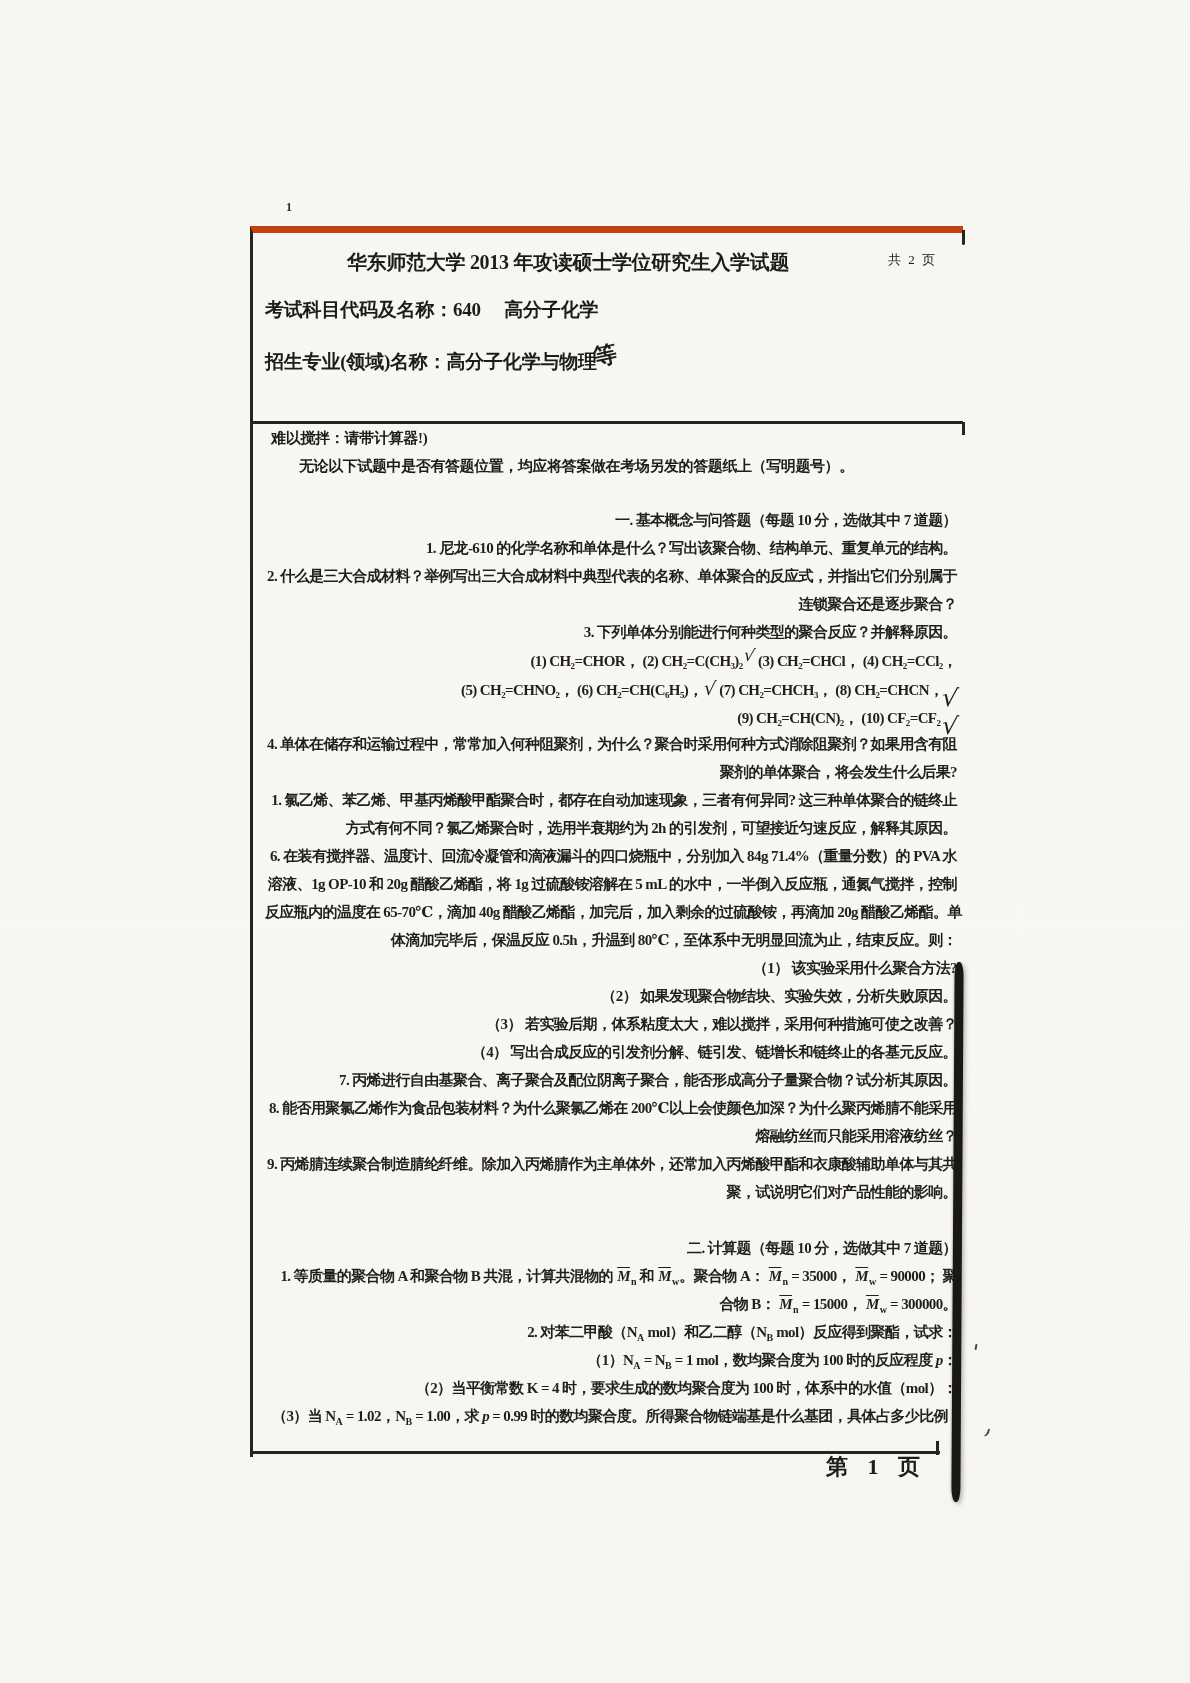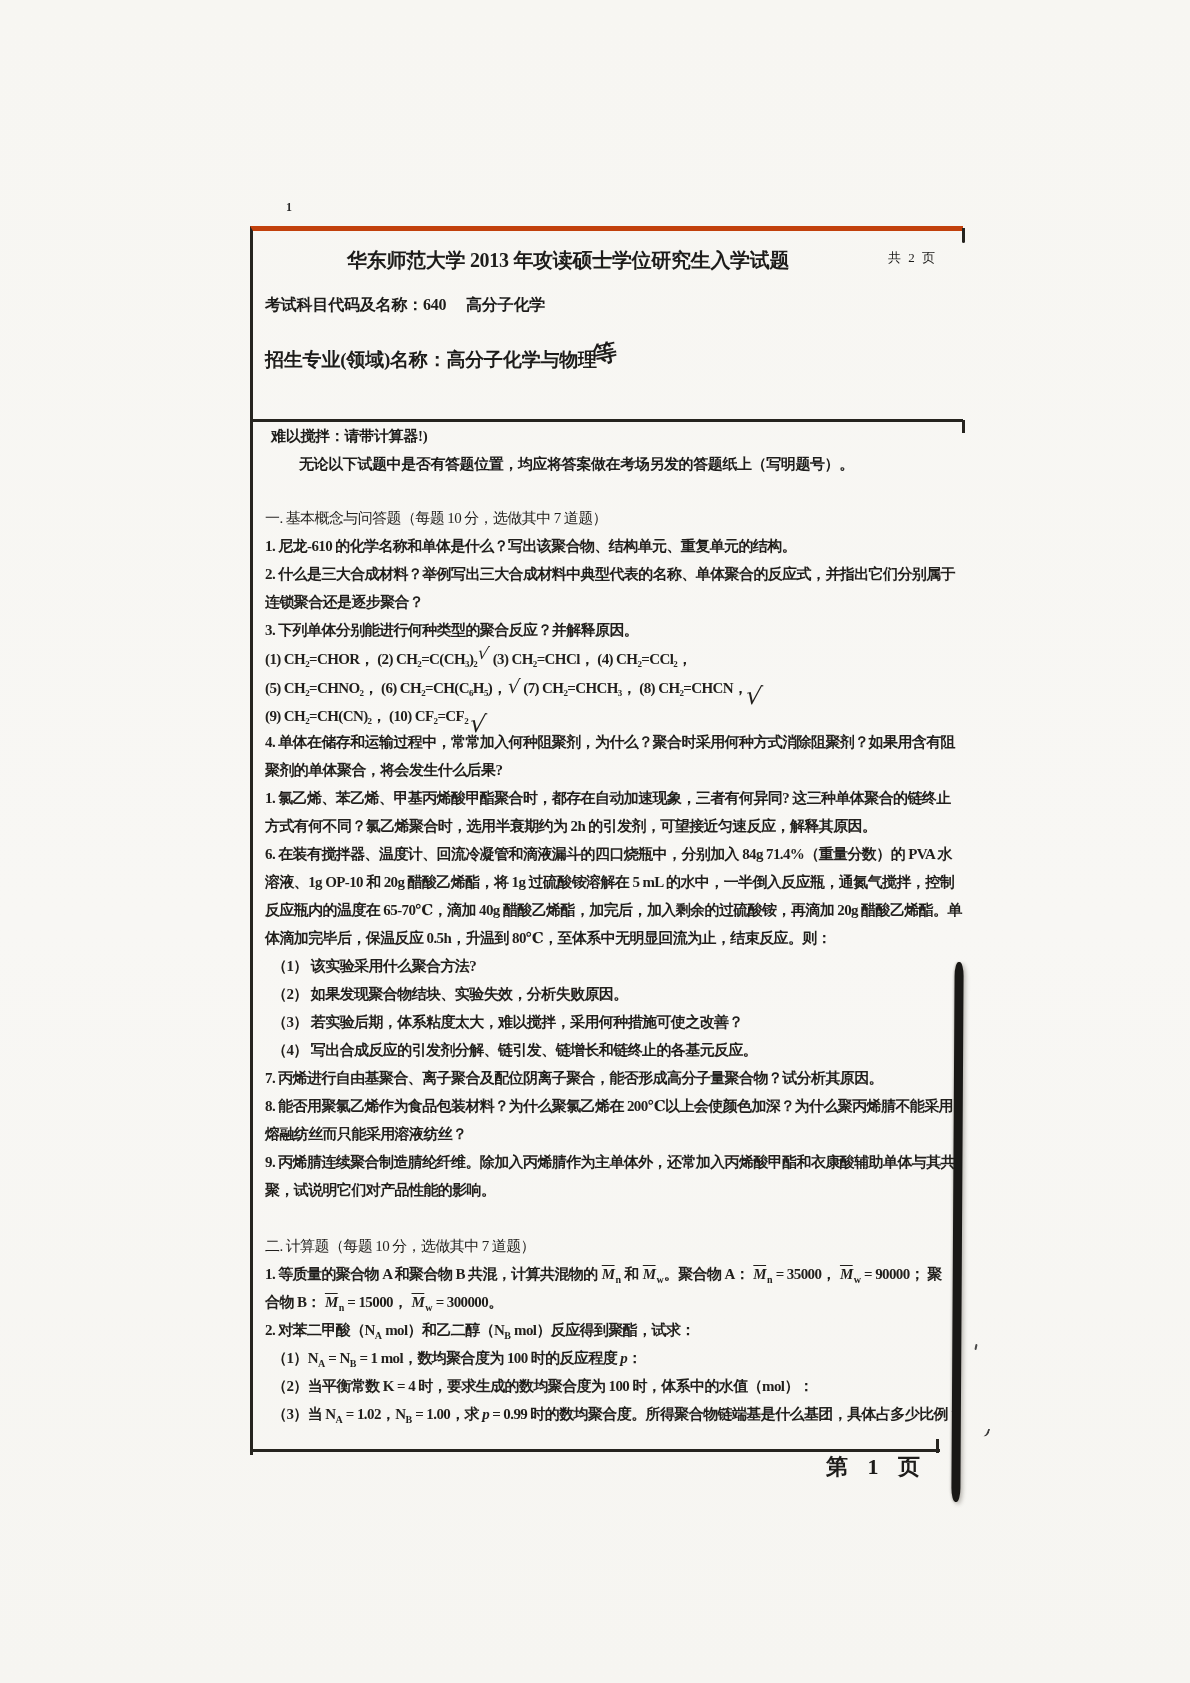--- a/index.html
+++ b/index.html
@@ -5,42 +5,42 @@
   html,body{margin:0;padding:0;}
   body{
     width:1190px;height:1683px;position:relative;overflow:hidden;
     background:linear-gradient(180deg,#f7f6f2 0%,#f8f7f4 55%,#f6f5f1 100%);
     font-family:"Liberation Serif","DejaVu Serif",serif;
     color:#1d1c1a;
   }
   .corner-mark{position:absolute;left:286px;top:200px;font-size:12px;font-weight:700;color:#2a2a2a;}
   .sheet{
     position:absolute;left:250px;top:226px;width:710px;height:1224px;
-    border-left:3px solid #26241f;border-top:5px solid #c2410c;
+    border-left:3px solid #26241f;border-top:7px solid #c2410c;text-align:right;
   }
   .hook{position:absolute;background:#26241f;}
   .hook.top-right{right:-2px;top:-3px;width:3px;height:15px;border-radius:0 0 2px 2px;}
   .hook.div-right{right:-2px;top:189px;width:3px;height:13px;}
   .divider{position:absolute;left:-3px;top:188px;width:713px;height:2.5px;background:#26241f;}
   .bottom-border{position:absolute;left:-3px;top:1218px;width:690px;height:3px;background:#26241f;}
   .hook.bot-right{left:683px;top:1208px;width:3px;height:14px;}
   .title-line{position:absolute;left:0;top:16px;width:100%;}
   .exam-title{position:absolute;left:94px;top:0;font-size:20px;font-weight:600;letter-spacing:-0.3px;white-space:nowrap;}
   .pages-note{position:absolute;right:26px;top:2px;font-size:13px;font-weight:400;letter-spacing:2px;white-space:nowrap;}
-  .subject{position:absolute;left:12px;top:64px;font-size:16px;font-weight:700;letter-spacing:-0.2px;white-space:nowrap;}
+  .subject{position:absolute;left:12px;top:64px;font-size:19px;font-weight:700;letter-spacing:-0.2px;white-space:nowrap;}
   .major{position:absolute;left:12px;top:112px;font-size:19px;font-weight:700;letter-spacing:-0.2px;white-space:nowrap;}
   .hand{display:inline-block;font-size:23px;font-weight:700;transform:rotate(-12deg) translateY(-5px);margin-left:-2px;}
   .notice1{position:absolute;left:18px;top:196px;font-size:15px;font-weight:700;letter-spacing:-0.3px;white-space:nowrap;}
   .notice2{position:absolute;left:46px;top:224px;font-size:15px;font-weight:600;letter-spacing:-0.4px;white-space:nowrap;}
   .body-lines{position:absolute;left:12px;top:273px;width:692px;}
   .line{
     height:28px;line-height:28px;font-size:15px;font-weight:600;
     letter-spacing:-0.6px;white-space:nowrap;color:#211f1c;
   }
-  .line.heading{font-weight:400;}
+  .line.heading{font-weight:700;}
   .line.indent{padding-left:7px;}
   .line.blank{height:28px;}
   .line sub{font-size:10px;letter-spacing:0;}
   .line i{font-family:"Liberation Serif",serif;}
   .ov{text-decoration:overline;font-style:italic;font-weight:700;padding:0 1px;}
   .chk{display:inline-block;font-family:"DejaVu Sans",sans-serif;font-size:19px;font-weight:400;transform:rotate(6deg);margin:0 1px;}
   .chk.up{transform:translateY(-5px) rotate(10deg);font-size:17px;}
   .chk.low{transform:translateY(9px) rotate(8deg) scale(1.3);}
   .footer{position:absolute;left:826px;top:1452px;font-size:22px;font-weight:600;letter-spacing:7px;white-space:nowrap;}
   .scan-bar{

